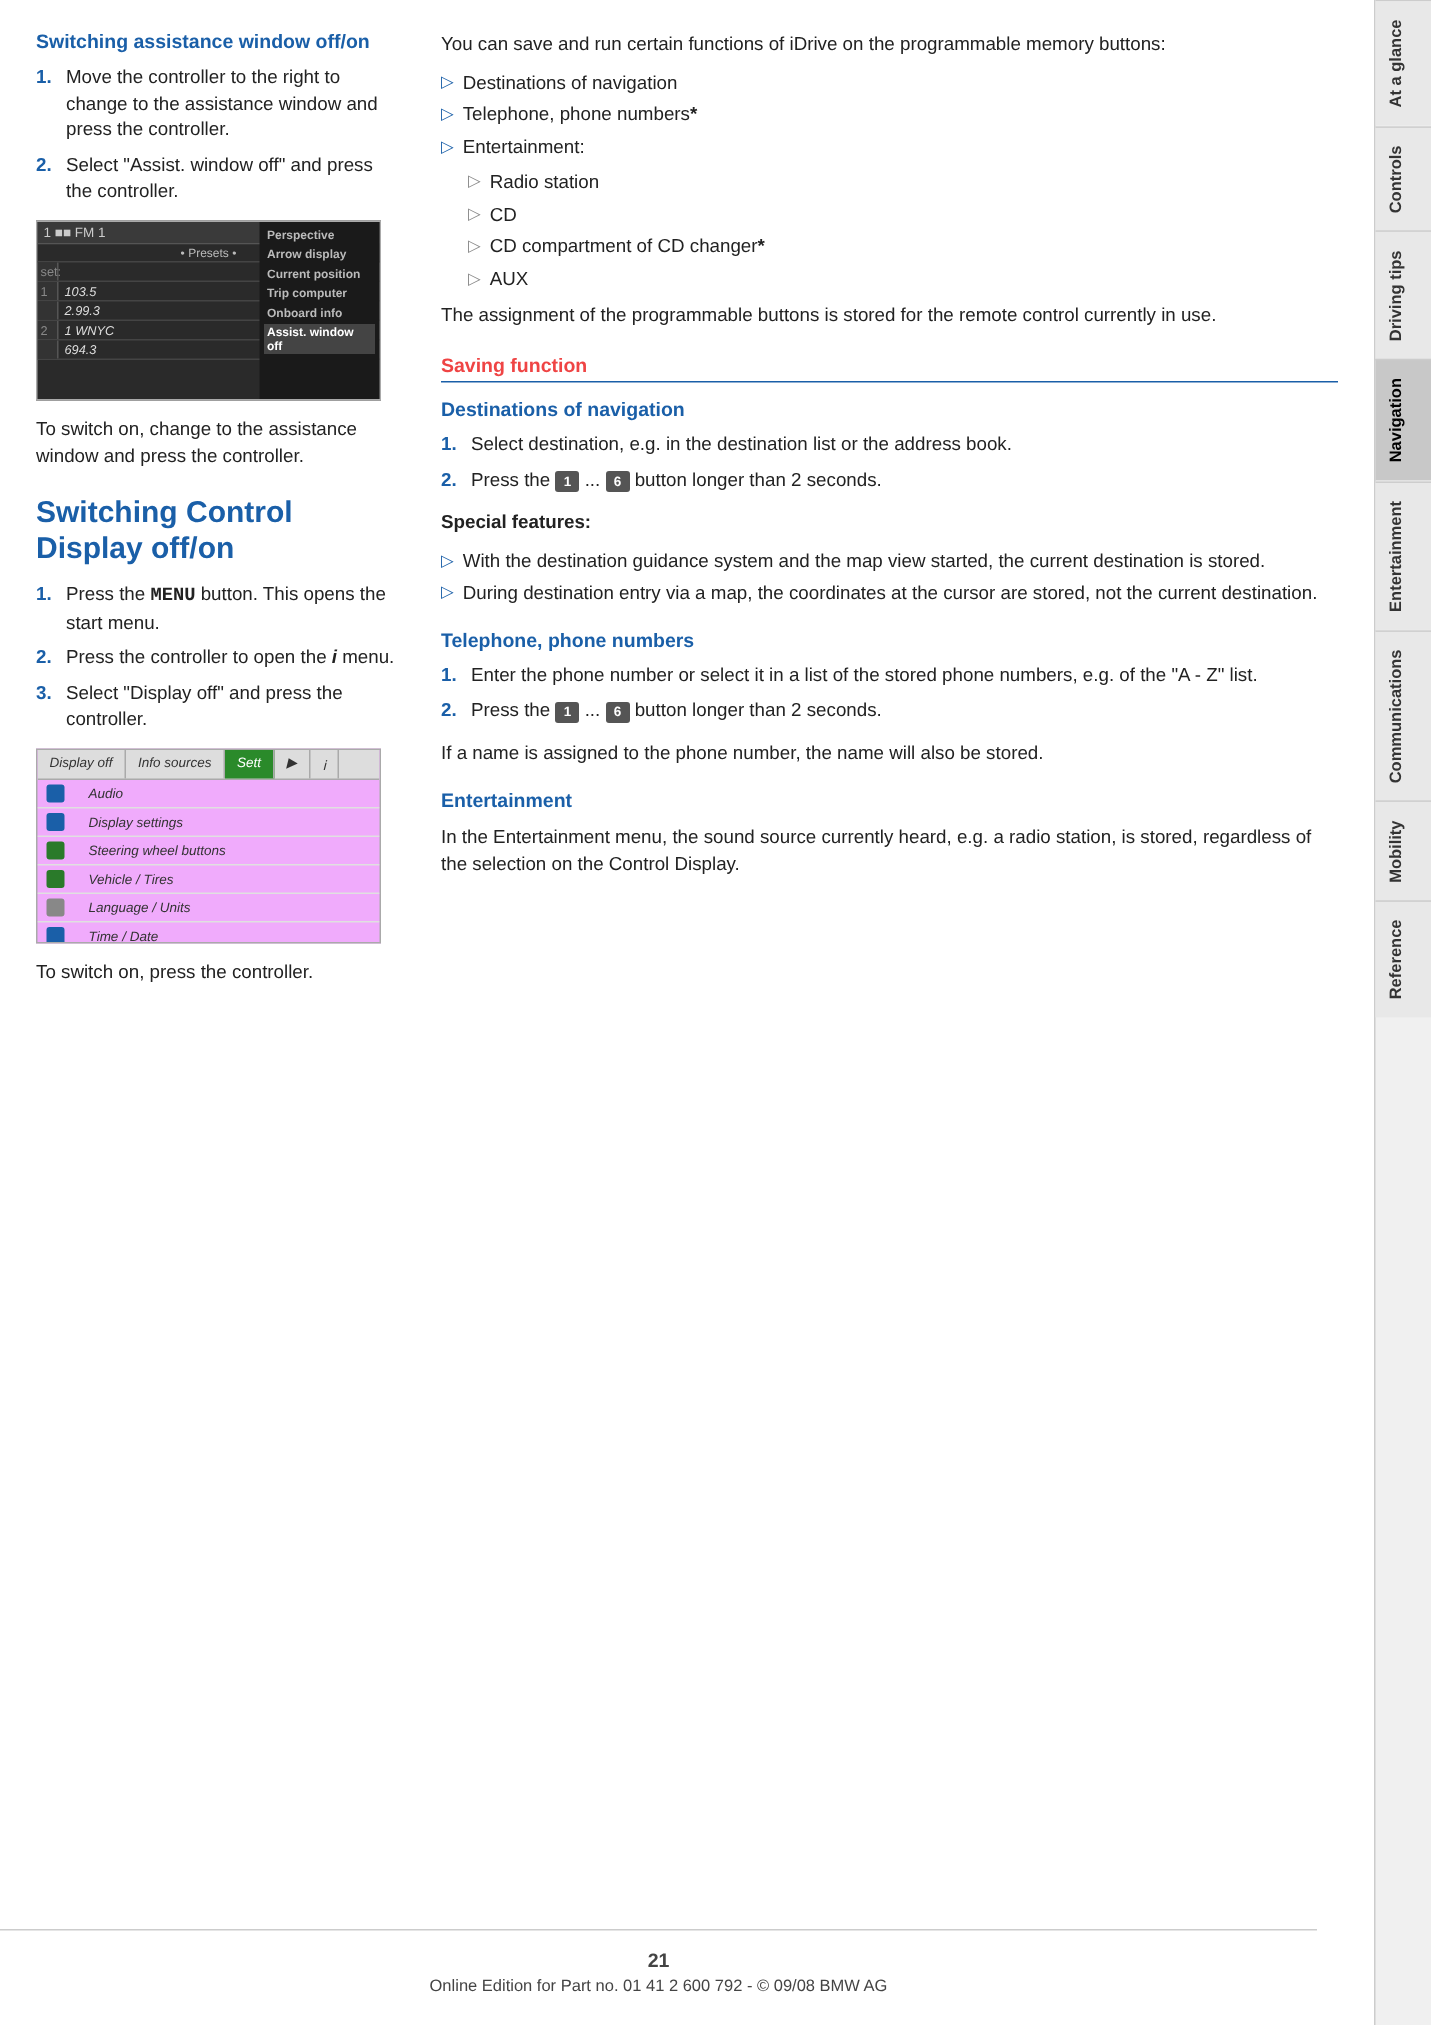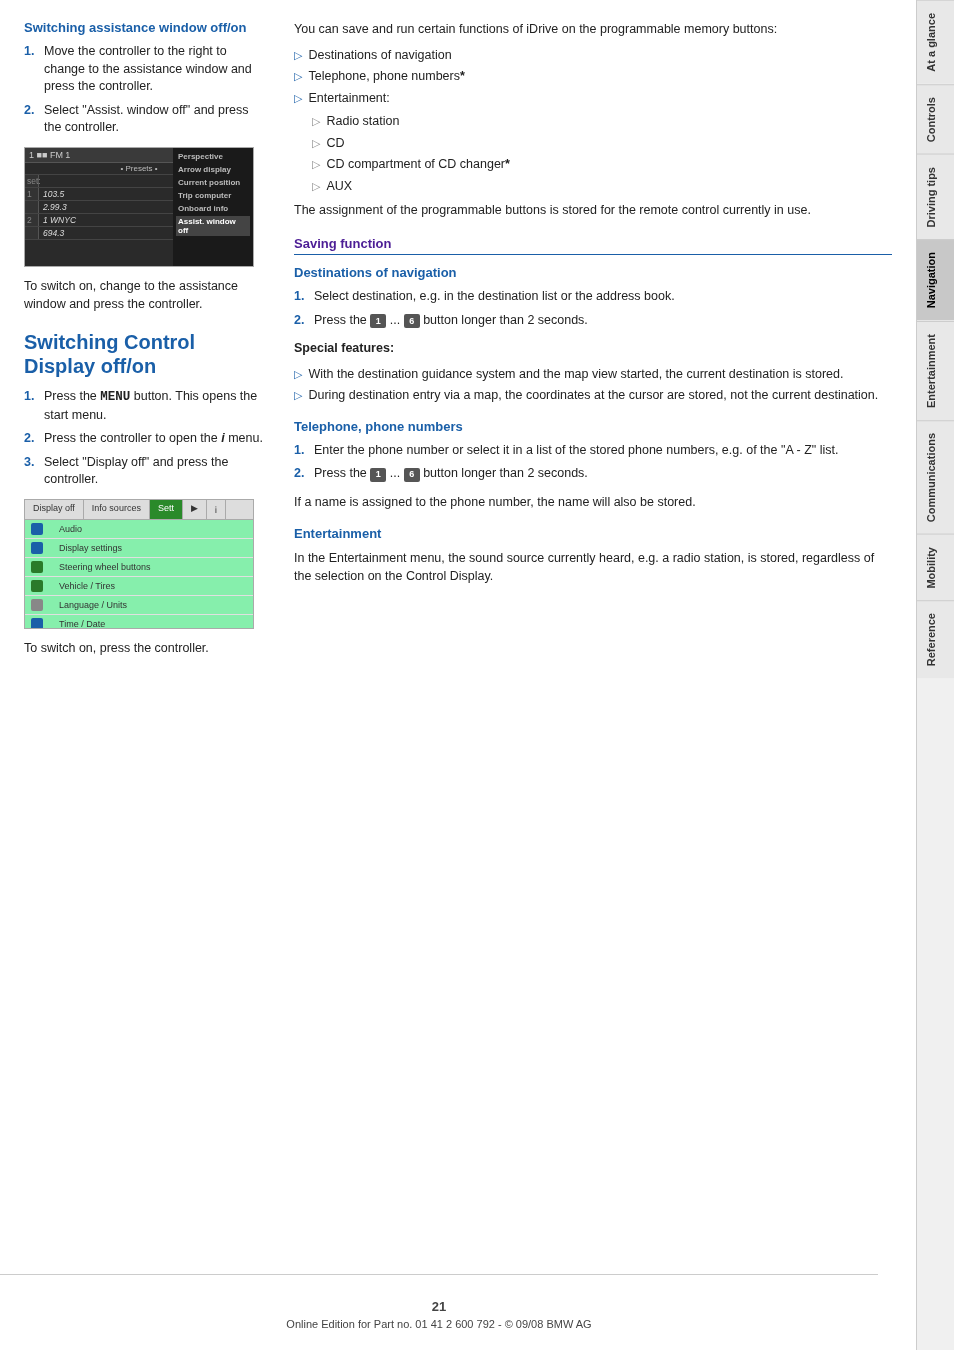--- a/index.html
+++ b/index.html
@@ -83,21 +83,21 @@
 
     .section-title-large {
       color: #1a5fa8;
       font-size: 20px;
       font-weight: bold;
       margin-bottom: 10px;
       line-height: 1.2;
     }
 
     .section-title-sub {
-      color: #4c1d95;
+      color: #ef4444;
       font-size: 13px;
       font-weight: bold;
       margin-top: 16px;
       margin-bottom: 6px;
       border-bottom: 1px solid #1a5fa8;
       padding-bottom: 3px;
     }
 
     
     .numbered-list {
@@ -228,25 +228,26 @@
     }
 
     .right-panel .rp-item.active {
       background: #444;
       color: #fff;
     }
 
     
     .screenshot-box2 {
       border: 1px solid #aaa;
-      background: #86efac;
+      background: #f0abfc;
       width: 230px;
       height: 130px;
       margin: 10px 0;
       overflow: hidden;
+      font-style: italic;
     }
 
     .screen2-tabs {
       display: flex;
       background: #ddd;
       border-bottom: 1px solid #aaa;
     }
 
     .screen2-tab {
       padding: 3px 8px;
@@ -306,21 +307,21 @@
     
     .page-footer {
       position: absolute;
       bottom: 20px;
       left: 0;
       right: 38px;
       text-align: center;
       font-size: 11px;
       color: #444;
       border-top: 1px solid #ccc;
-      padding-top: 24px;
+      padding-top: 12px;
     }
 
     .page-num {
       font-size: 13px;
       font-weight: bold;
       display: block;
       margin-bottom: 4px;
     }
 
     .indent-list {

